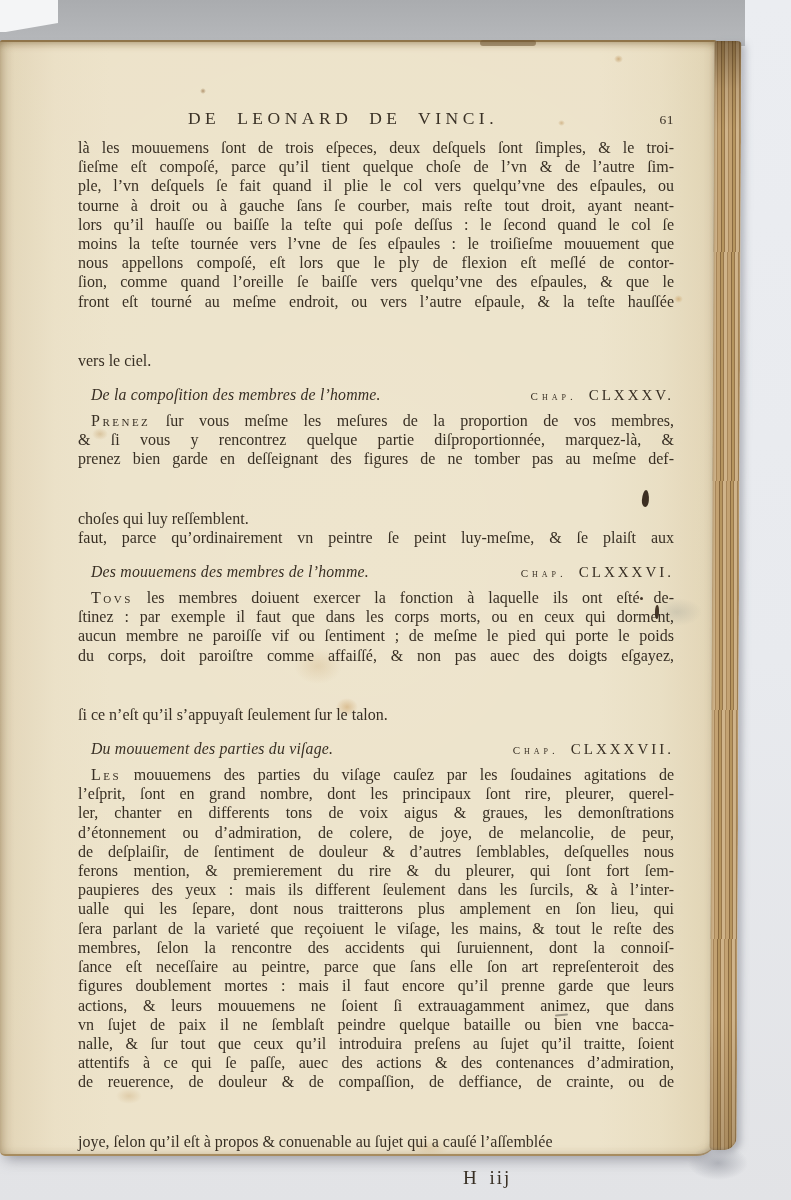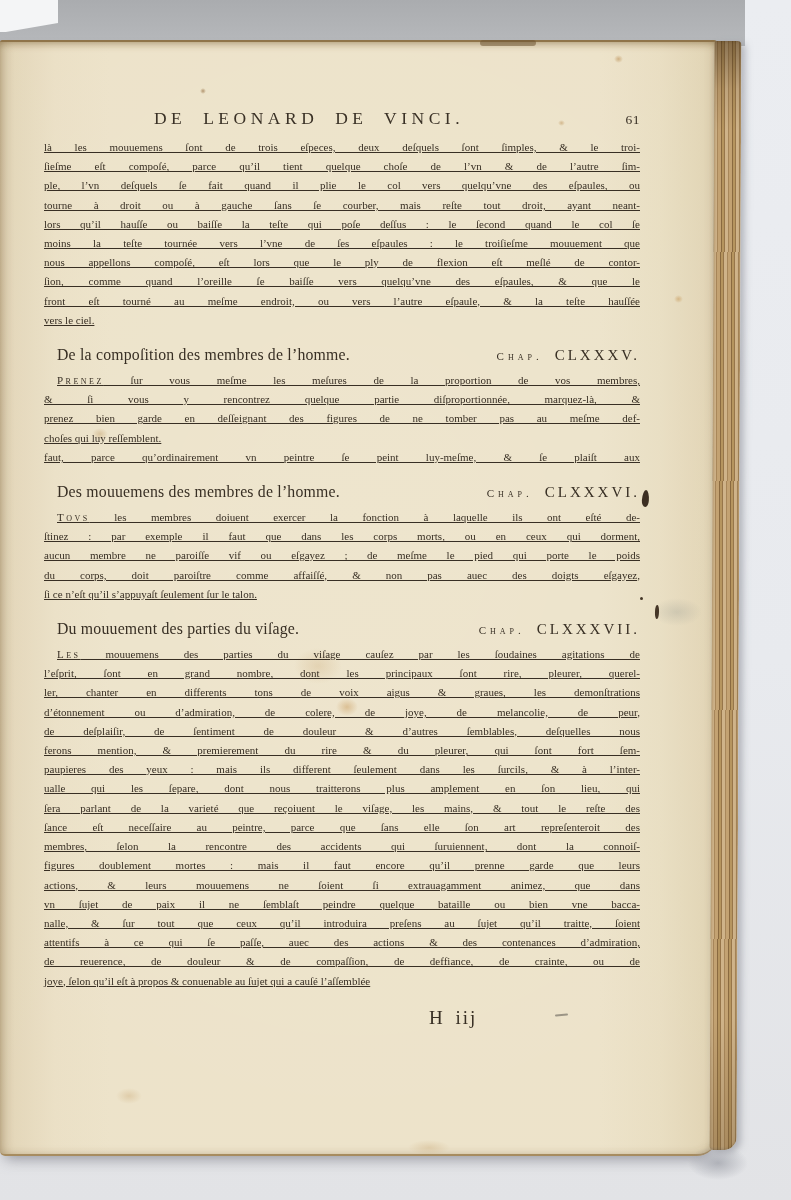--- a/index.html
+++ b/index.html
@@ -40,36 +40,36 @@
   }
   .corner-shadow{
     position:absolute;left:688px;top:1146px;width:60px;height:34px;
     background:radial-gradient(closest-side,rgba(135,138,148,.55),rgba(135,138,148,0));
   }
   .top-edge-blotch{
     position:absolute;left:480px;top:-2px;width:56px;height:6px;
     background:#6d5431;opacity:.55;border-radius:3px;
   }
   .content{
-    position:absolute;left:44px;top:66px;width:596px;
+    position:absolute;left:78px;top:66px;width:596px;
     color:var(--ink,#382f24);
   }
   .running-head{position:relative;height:24px;margin-bottom:6px;}
   .rtitle{
     display:block;text-align:center;padding-right:66px;
     font-size:17.5px;letter-spacing:4.5px;word-spacing:8px;color:#3a3126;
   }
   .pagenum{position:absolute;right:0;top:4px;font-size:13.5px;letter-spacing:.5px;}
-  .para{font-size:11px;line-height:19.2px;text-decoration:underline;}
+  .para{font-size:16px;line-height:19.2px;}
   .tline{text-align:justify;text-align-last:justify;}
-  .tline.last{text-align-last:left;}
+  .tline.last{text-align-last:left;margin-top:40px;}
   .para.indent .tline.first{padding-left:13px;}
   .lead{font-variant:small-caps;letter-spacing:2.5px;}
   .heading{display:flex;align-items:baseline;margin:16px 0 7px;padding-left:13px;}
-  .h-title{font-size:15.8px;letter-spacing:.2px;white-space:nowrap;}
+  .h-title{font-style:italic;font-size:15.8px;letter-spacing:.2px;white-space:nowrap;}
   .h-chap{margin-left:auto;font-variant:small-caps;letter-spacing:4px;font-size:11px;white-space:nowrap;}
   .h-num{margin-left:12px;letter-spacing:3px;font-size:15px;white-space:nowrap;}
   .signature{margin-top:16px;padding-left:385px;font-size:19px;letter-spacing:2px;word-spacing:4px;}
   .spot{position:absolute;border-radius:50%;pointer-events:none;}
   .s1{left:200px;top:46px;width:6px;height:6px;background:radial-gradient(closest-side,rgba(130,85,35,.55),rgba(130,85,35,0));}
   .s2{left:614px;top:13px;width:9px;height:8px;background:radial-gradient(closest-side,rgba(170,115,45,.45),rgba(170,115,45,0));}
   .s3{left:92px;top:386px;width:16px;height:12px;background:radial-gradient(closest-side,rgba(175,125,55,.30),rgba(175,125,55,0));}
   .s4{left:294px;top:606px;width:48px;height:36px;background:radial-gradient(closest-side,rgba(180,130,60,.18),rgba(180,130,60,0));}
   .s5{left:336px;top:656px;width:22px;height:18px;background:radial-gradient(closest-side,rgba(185,125,45,.35),rgba(185,125,45,0));}
   .s6{left:674px;top:253px;width:9px;height:8px;background:radial-gradient(closest-side,rgba(185,125,45,.40),rgba(185,125,45,0));}
@@ -141,42 +141,42 @@
       </section>
 
     <div class="heading">
       <span class="h-title">Des mouuemens des membres de l’homme.</span>
       <span class="h-chap">Chap.</span>
       <span class="h-num">CLXXXVI.</span>
     </div>
     <section class="para indent">
         <div class="tline first"><span class="lead">Tovs</span> les membres doiuent exercer la fonction à laquelle ils ont eſté de-</div>
         <div class="tline">ſtinez : par exemple il faut que dans les corps morts, ou en ceux qui dorment,</div>
-        <div class="tline">aucun membre ne paroiſſe vif ou eſgayez ; de meſme le pied qui porte le poids</div>
+        <div class="tline">aucun membre ne paroiſſe vif ou ſentiment ; de meſme le pied qui porte le poids</div>
         <div class="tline">du corps, doit paroiſtre comme affaiſſé, &amp; non pas auec des doigts eſgayez,</div>
         <div class="tline last">ſi ce n’eſt qu’il s’appuyaſt ſeulement ſur le talon.</div>
       </section>
 
     <div class="heading">
       <span class="h-title">Du mouuement des parties du viſage.</span>
       <span class="h-chap">Chap.</span>
       <span class="h-num">CLXXXVII.</span>
     </div>
     <section class="para indent">
         <div class="tline first"><span class="lead">Les</span> mouuemens des parties du viſage cauſez par les ſoudaines agitations de</div>
         <div class="tline">l’eſprit, ſont en grand nombre, dont les principaux ſont rire, pleurer, querel-</div>
         <div class="tline">ler, chanter en differents tons de voix aigus &amp; graues, les demonſtrations</div>
         <div class="tline">d’étonnement ou d’admiration, de colere, de joye, de melancolie, de peur,</div>
         <div class="tline">de deſplaiſir, de ſentiment de douleur &amp; d’autres ſemblables, deſquelles nous</div>
         <div class="tline">ferons mention, &amp; premierement du rire &amp; du pleurer, qui ſont fort ſem-</div>
         <div class="tline">paupieres des yeux : mais ils different ſeulement dans les ſurcils, &amp; à l’inter-</div>
         <div class="tline">ualle qui les ſepare, dont nous traitterons plus amplement en ſon lieu, qui</div>
         <div class="tline">ſera parlant de la varieté que reçoiuent le viſage, les mains, &amp; tout le reſte des</div>
+        <div class="tline">membres, ſelon la rencontre des accidents qui ſuruiennent, dont la connoiſ-</div>
         <div class="tline">ſance eſt neceſſaire au peintre, parce que ſans elle ſon art repreſenteroit des</div>
-        <div class="tline">membres, ſelon la rencontre des accidents qui ſuruiennent, dont la connoiſ-</div>
         <div class="tline">figures doublement mortes : mais il faut encore qu’il prenne garde que leurs</div>
         <div class="tline">actions, &amp; leurs mouuemens ne ſoient ſi extrauagamment animez, que dans</div>
         <div class="tline">vn ſujet de paix il ne ſemblaſt peindre quelque bataille ou bien vne bacca-</div>
         <div class="tline">nalle, &amp; ſur tout que ceux qu’il introduira preſens au ſujet qu’il traitte, ſoient</div>
         <div class="tline">attentifs à ce qui ſe paſſe, auec des actions &amp; des contenances d’admiration,</div>
         <div class="tline">de reuerence, de douleur &amp; de compaſſion, de deffiance, de crainte, ou de</div>
         <div class="tline last">joye, ſelon qu’il eſt à propos &amp; conuenable au ſujet qui a cauſé l’aſſemblée</div>
       </section>
 
     <div class="signature">H iij</div>

